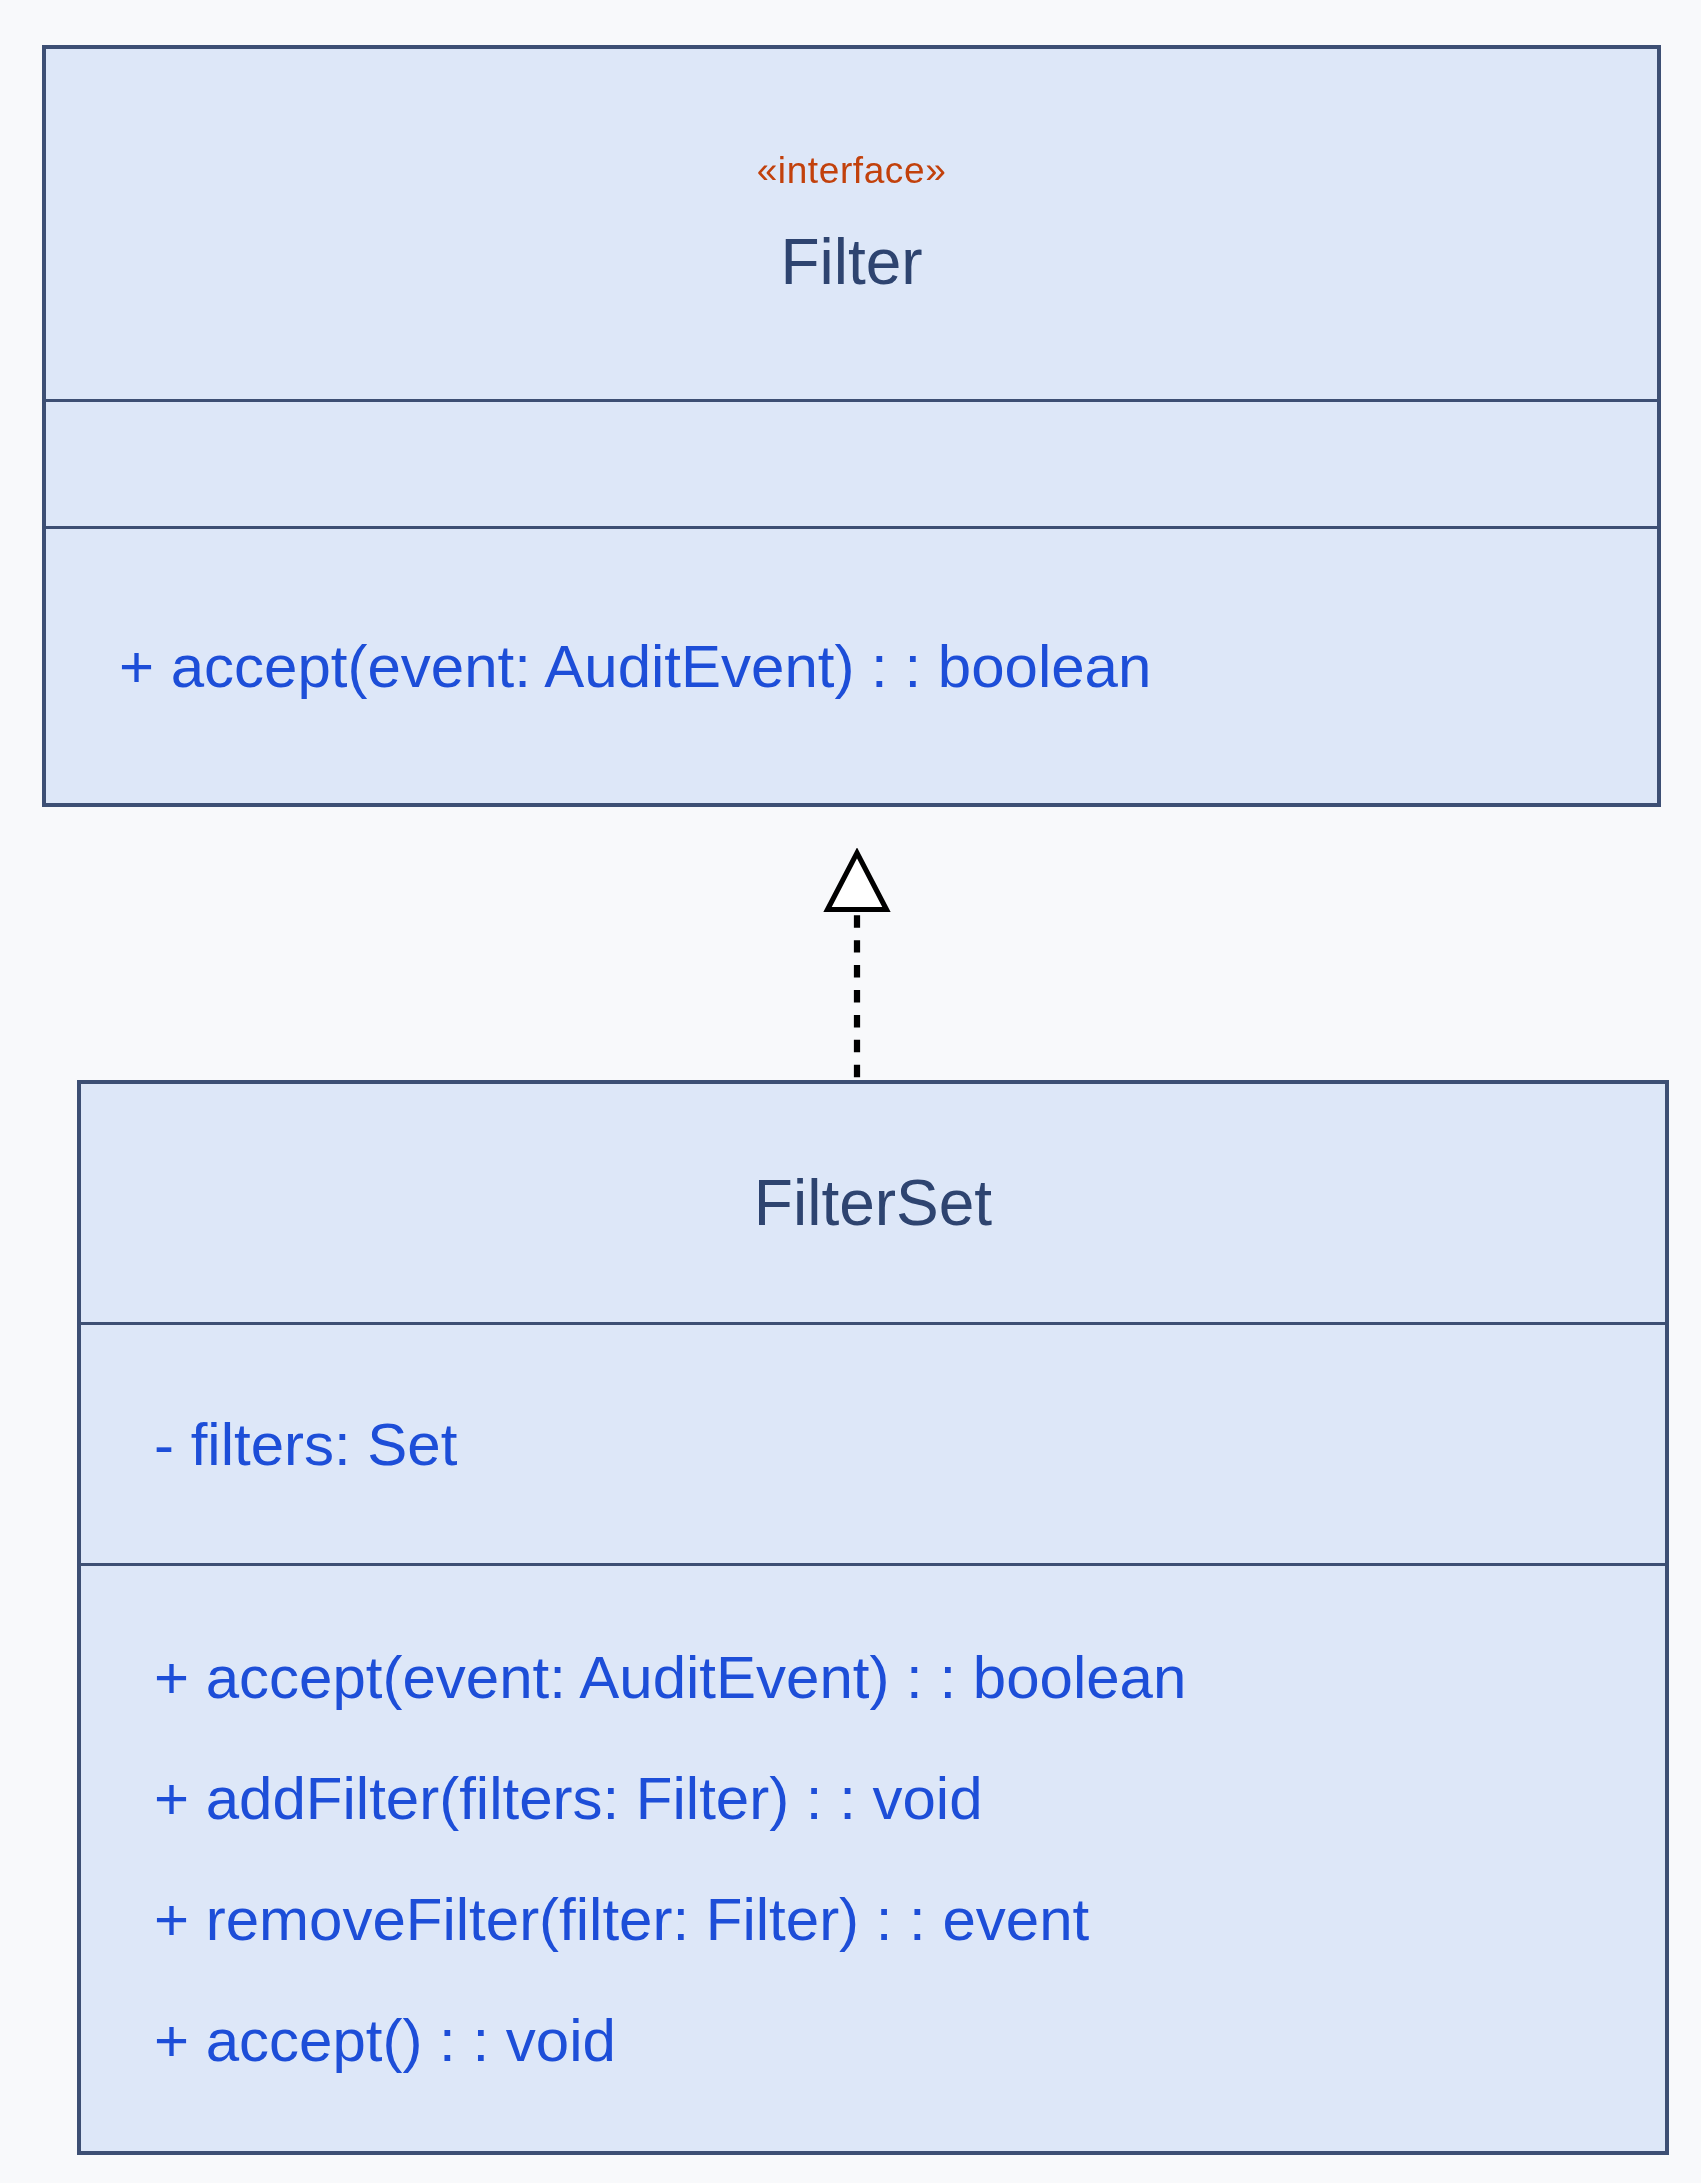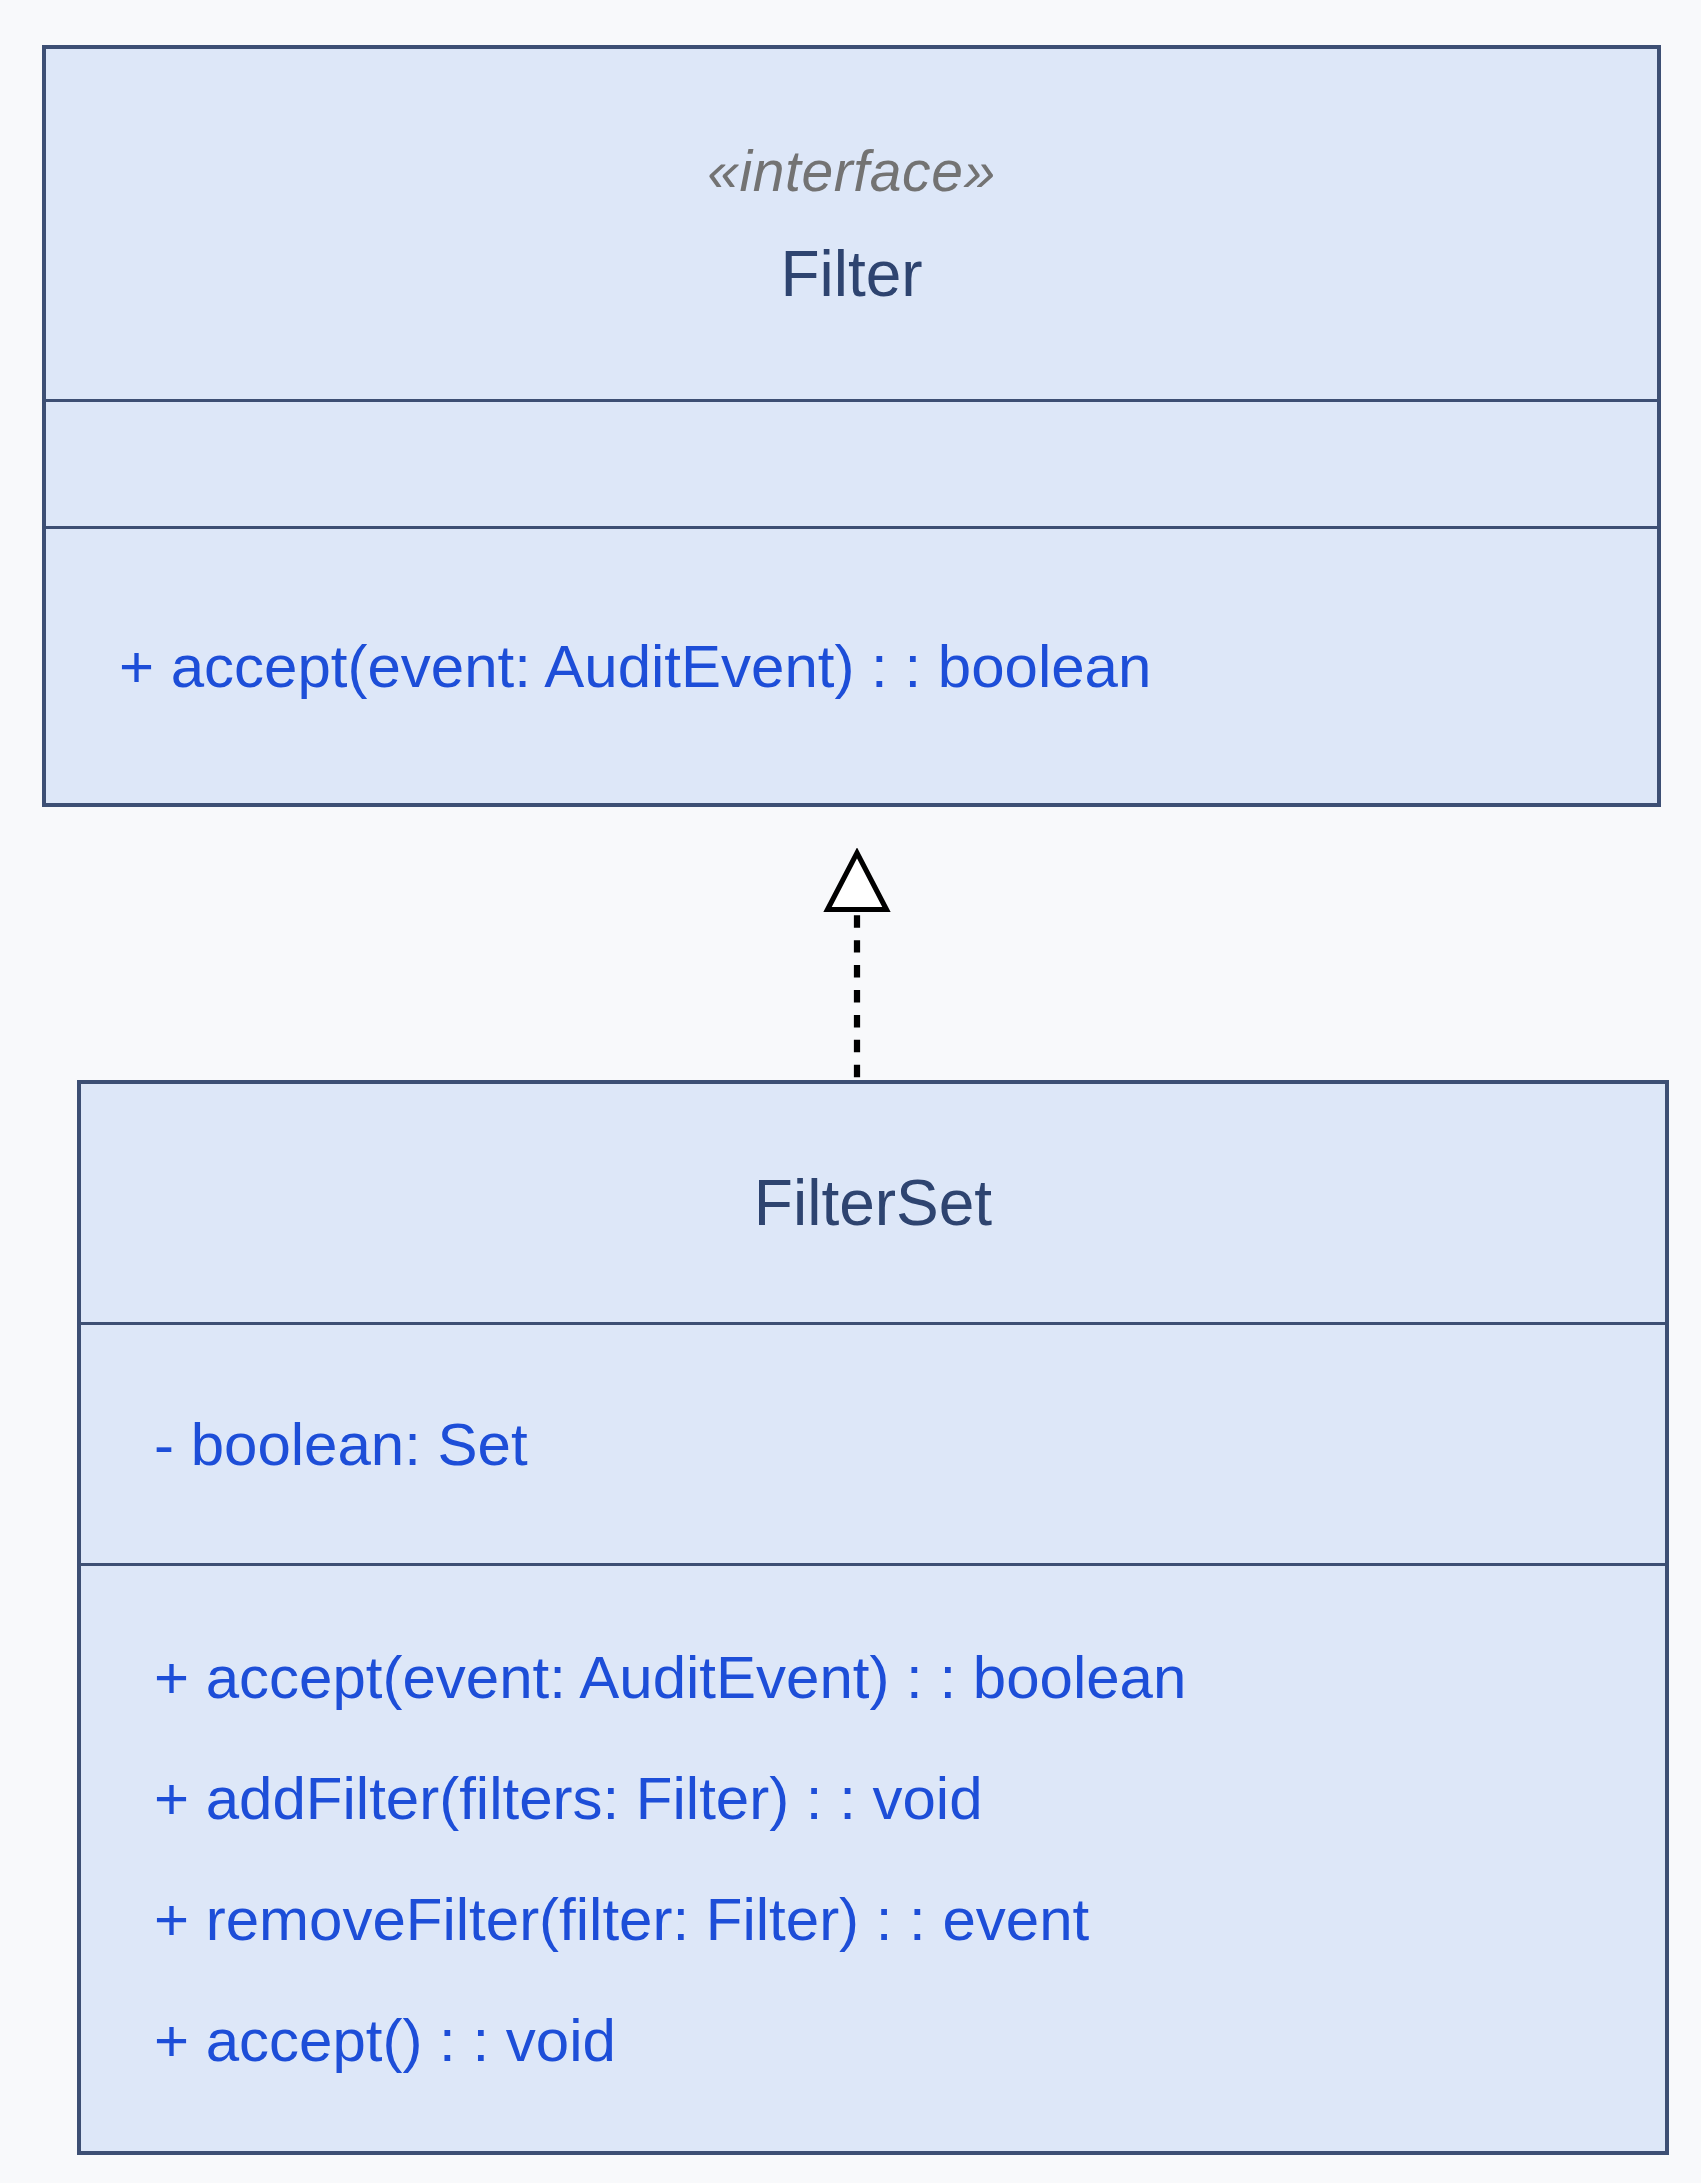--- a/index.html
+++ b/index.html
@@ -46,24 +46,23 @@
   .title-compartment {
     display: flex;
     flex-direction: column;
     align-items: center;
     justify-content: center;
     gap: 33px;
   }
   .box-interface .title-compartment { height: 353px; }
   .box-class .title-compartment { height: 241px; }
   .stereotype {
-    font-size: 57px;
-    color: #737373;
+    font-size: 37px;
+    color: #c2410c;
     letter-spacing: 0.6px;
-    font-style: italic;
   }
   .class-name {
     font-size: 64px;
     font-weight: normal;
     color: #2e4470;
   }
   .attr-compartment {
     display: flex;
     flex-direction: column;
     justify-content: center;
@@ -110,21 +109,21 @@
   <svg class="realization-arrow" viewBox="0 0 180 410" xmlns="http://www.w3.org/2000/svg">
     <polygon points="90,8 38,108 142,108" fill="#ffffff" stroke="#000000" stroke-width="9"></polygon>
     <line x1="90" y1="118" x2="90" y2="408" stroke="#000000" stroke-width="11" stroke-dasharray="22 22"></line>
   </svg>
 
   <div class="uml-box box-class">
     <div class="compartment title-compartment">
       <div class="class-name">FilterSet</div>
     </div>
     <div class="compartment attr-compartment">
-      <div class="member-line">- boolean: Set</div>
+      <div class="member-line">- filters: Set</div>
     </div>
     <div class="compartment ops-compartment">
       <div class="member-line">+ accept(event: AuditEvent) : : boolean</div>
       <div class="member-line">+ addFilter(filters: Filter) : : void</div>
       <div class="member-line">+ removeFilter(filter: Filter) : : event</div>
       <div class="member-line">+ accept() : : void</div>
     </div>
   </div>
 
 </div>

